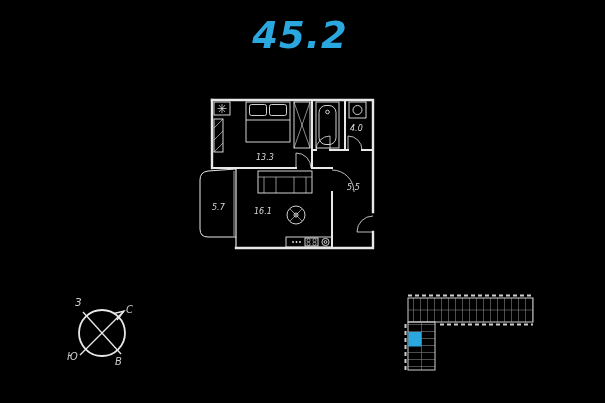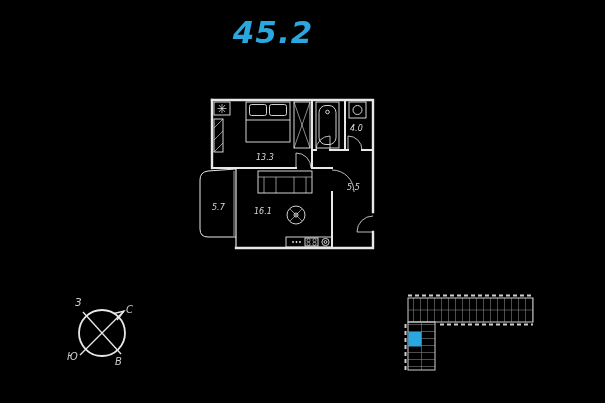--- a/index.html
+++ b/index.html
@@ -1,22 +1,22 @@
 <!DOCTYPE html>
 <html><head>
 <meta charset="utf-8">
 <style>
   html,body{margin:0;padding:0;background:#000;}
   .canvas{
     position:relative;width:605px;height:403px;background:#000;overflow:hidden;
     font-family:"DejaVu Sans",sans-serif;
   }
   .title{
-    position:absolute;left:193px;top:14px;width:160px;text-align:center;
-    font-size:31px;font-style:italic;font-weight:700;color:#2ba7e0;letter-spacing:1px;
+    position:absolute;left:220px;top:14px;width:160px;text-align:center;
+    font-size:37px;font-style:italic;font-weight:700;color:#2ba7e0;letter-spacing:1px;
   }
   svg{position:absolute;display:block;}
   #floor-plan{left:186px;top:90px;}
   #compass{left:58px;top:293px;}
   #key-plan{left:400px;top:290px;}
   .room-label{font-style:italic;font-size:8px;fill:#dcdcdc;font-family:"DejaVu Sans",sans-serif;}
   .compass-letter{font-style:italic;font-size:10px;fill:#cfcfcf;font-family:"DejaVu Sans",sans-serif;}
 </style>
 </head>
 <body>

